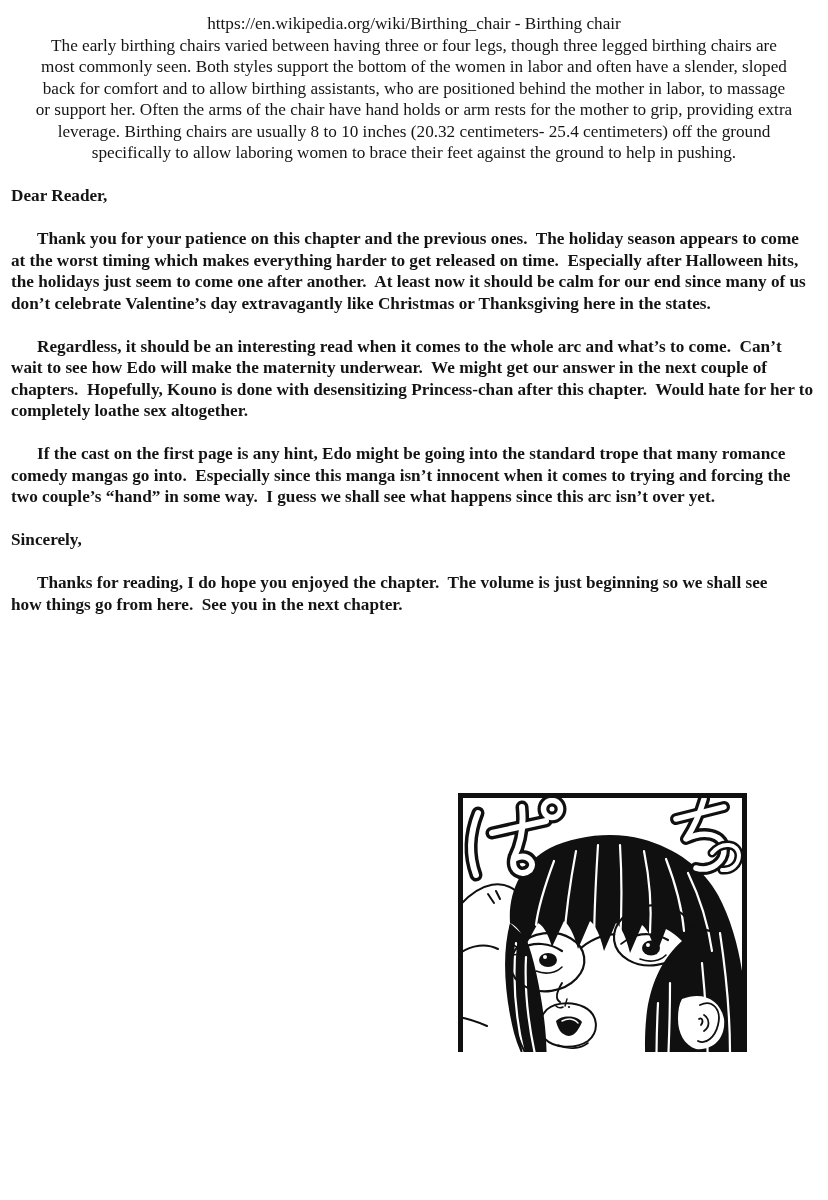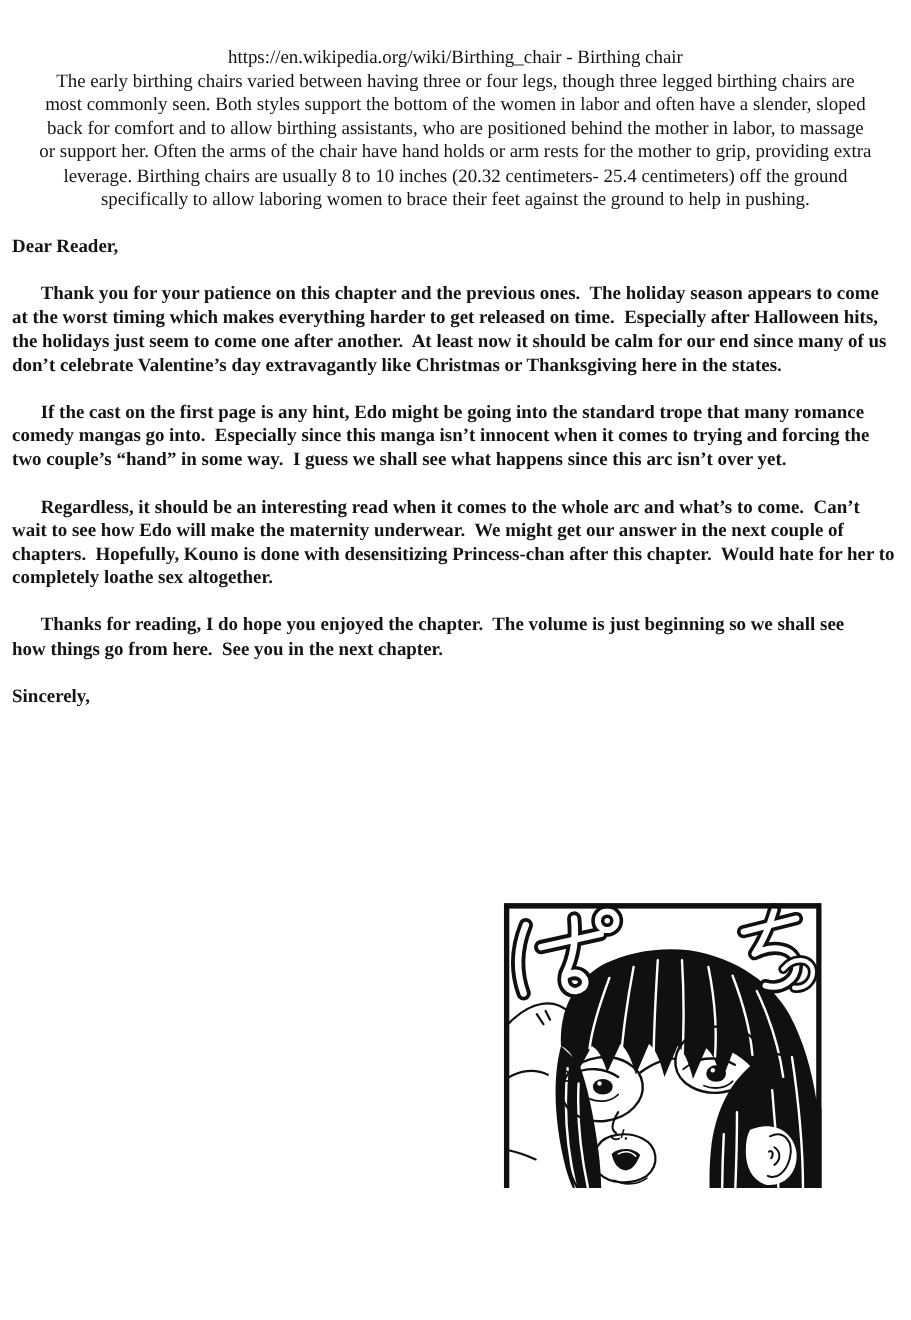--- a/index.html
+++ b/index.html
@@ -3,21 +3,21 @@
 <meta charset="utf-8">
 <style>
   html,body{margin:0;padding:0;background:#ffffff;}
   body{
     width:828px;height:1200px;
     font-family:"Liberation Serif","DejaVu Serif",serif;
     color:#141414;
     -webkit-font-smoothing:antialiased;
   }
   .page{
-    position:relative;width:828px;height:1052px;background:#ffffff;overflow:hidden;margin-top:28px;
+    position:relative;width:828px;height:1052px;background:#ffffff;overflow:hidden;
   }
   .textcol{
     position:absolute;left:11px;top:13px;width:806px;
     font-size:17.2px;line-height:21.5px;
   }
   .center-block{
     text-align:center;white-space:pre;margin:0;
   }
   .para{
     white-space:pre;margin:21.5px 0 0 0;text-align:left;font-weight:bold;
@@ -45,31 +45,31 @@
 or support her. Often the arms of the chair have hand holds or arm rests for the mother to grip, providing extra
 leverage. Birthing chairs are usually 8 to 10 inches (20.32 centimeters- 25.4 centimeters) off the ground
 specifically to allow laboring women to brace their feet against the ground to help in pushing.</div>
 
     <div class="para">Dear Reader,</div>
 
     <div class="para indent">Thank you for your patience on this chapter and the previous ones.  The holiday season appears to come
 at the worst timing which makes everything harder to get released on time.  Especially after Halloween hits,
 the holidays just seem to come one after another.  At least now it should be calm for our end since many of us
 don’t celebrate Valentine’s day extravagantly like Christmas or Thanksgiving here in the states.</div>
-    <div class="para indent">If the cast on the first page is any hint, Edo might be going into the standard trope that many romance
-comedy mangas go into.  Especially since this manga isn’t innocent when it comes to trying and forcing the
-two couple’s “hand” in some way.  I guess we shall see what happens since this arc isn’t over yet.</div>
     <div class="para indent">Regardless, it should be an interesting read when it comes to the whole arc and what’s to come.  Can’t
 wait to see how Edo will make the maternity underwear.  We might get our answer in the next couple of
 chapters.  Hopefully, Kouno is done with desensitizing Princess-chan after this chapter.  Would hate for her to
 completely loathe sex altogether.</div>
+    <div class="para indent">If the cast on the first page is any hint, Edo might be going into the standard trope that many romance
+comedy mangas go into.  Especially since this manga isn’t innocent when it comes to trying and forcing the
+two couple’s “hand” in some way.  I guess we shall see what happens since this arc isn’t over yet.</div>
+    <div class="para">Sincerely,</div>
+
     <div class="para indent">Thanks for reading, I do hope you enjoyed the chapter.  The volume is just beginning so we shall see
 how things go from here.  See you in the next chapter.</div>
-
-    <div class="para">Sincerely,</div>
 
     <div class="sig-block">
     </div>
   </div>
 
   <svg class="panel-svg" viewBox="0 0 289 329" role="img">
 
     <rect x="0" y="0" width="289" height="329" fill="#ffffff"></rect>
 
     <g class="ink" stroke-width="2">

